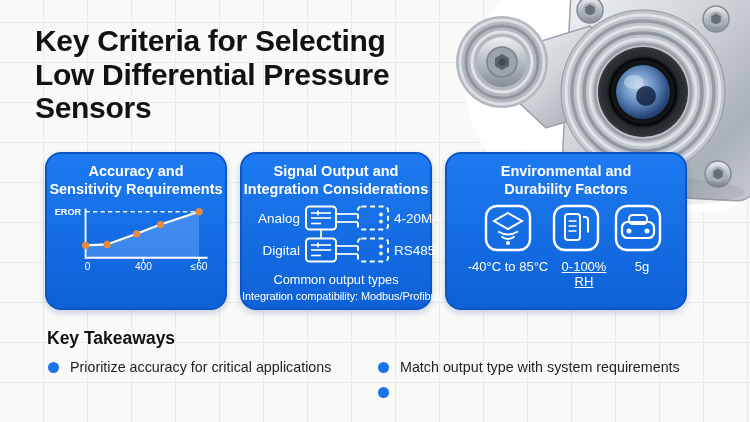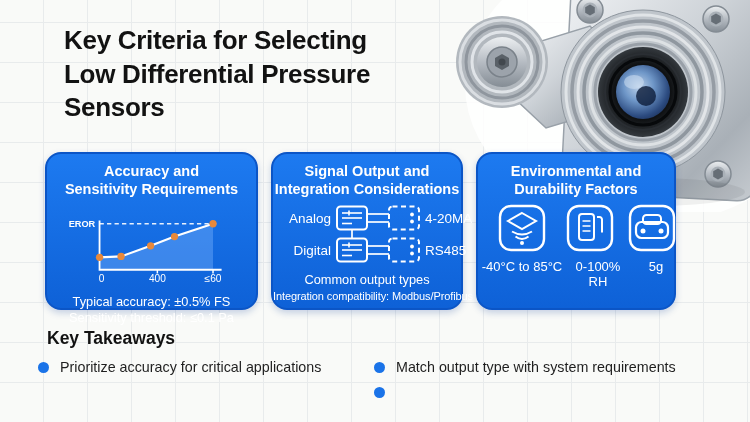--- a/index.html
+++ b/index.html
@@ -6,44 +6,44 @@
   .stage{
     position:relative;width:750px;height:422px;overflow:hidden;
     font-family:"Liberation Sans","DejaVu Sans",sans-serif;
     background-color:var(--bg,#f9faf8);
     background-image:
       repeating-linear-gradient(0deg, transparent 0 39px, var(--grid-line,#e8ebec) 39px 40px),
       repeating-linear-gradient(90deg, transparent 0 43px, var(--grid-line,#e8ebec) 43px 44px);
   }
   .sensor{position:absolute;top:0;right:0;width:300px;height:212px;}
   .page-title{
-    position:absolute;left:64px;top:24px;width:420px;
-    font-size:26px;line-height:33.5px;font-weight:700;color:var(--title-ink,#121212);
+    position:absolute;left:35px;top:24px;width:420px;
+    font-size:30px;line-height:33.5px;font-weight:700;color:var(--title-ink,#121212);
     letter-spacing:-0.3px;
   }
   .cards{position:absolute;left:45px;top:152px;display:flex;gap:13px;}
   .card{
     position:relative;height:158px;border-radius:16px;box-sizing:border-box;
     background:linear-gradient(180deg,var(--card-top,#1d7af0),var(--card-bottom,#0e61d7));
     border:2px solid var(--card-border,#0b55c6);
     color:#fff;text-align:center;
     box-shadow:0 3px 7px rgba(15,60,150,0.22);
   }
-  .card.c1{width:213px;} .card.c2{width:192px;} .card.c3{width:200px;}
+  .card.c1{width:182px;} .card.c2{width:192px;} .card.c3{width:242px;}
   .card-title{margin-top:9px;font-size:14.5px;font-weight:700;line-height:17.5px;}
   .card-body{font-size:12.8px;line-height:16px;margin-top:3px;}
   .card-body .squeeze{font-size:11px;letter-spacing:-0.1px;white-space:nowrap;}
-  .chart-wrap{margin:16px auto 0;width:182px;text-decoration:underline;}
+  .chart-wrap{margin:4px auto 0;width:182px;text-decoration:underline;}
   .diagram-wrap{margin:7px auto 0;width:204px;}
   .icons-wrap{margin:6px auto 0;width:204px;}
   .icon-labels{display:flex;width:204px;margin:1px auto 0;font-size:13px;font-weight:500;}
   .icon-labels span{display:block;text-align:center;}
-  .il1{width:88px;} .il2{width:64px;} .il3{width:52px;}
+  .il1{width:88px;} .il2{width:64px;text-decoration:underline;} .il3{width:52px;}
   .takeaways-heading{position:absolute;left:47px;top:328px;font-size:17.5px;font-weight:700;color:var(--title-ink,#121212);}
-  .takeaways{position:absolute;left:38px;top:355px;right:18px;display:grid;grid-template-columns:330px auto;column-gap:6px;align-items:start;}
+  .takeaways{position:absolute;left:48px;top:355px;right:18px;display:grid;grid-template-columns:330px auto;align-items:start;}
   .tk-col{display:flex;flex-direction:column;gap:1px;}
   .tk-item{display:flex;align-items:center;gap:11px;height:24px;}
   .tk-dot{width:11px;height:11px;border-radius:50%;background:var(--accent,#1a73e8);flex:0 0 auto;}
   .tk-text{font-size:14.3px;color:#1f1f1f;}
   svg text{font-family:"Liberation Sans","DejaVu Sans",sans-serif;}
 </style>
 </head>
 <body>
 
 <div class="stage">
@@ -152,24 +152,20 @@
               <circle cx="83.7" cy="29.6" r="3.4" fill="#e8893b"></circle>
               <circle cx="106" cy="21" r="3.4" fill="#e8893b"></circle>
               <circle cx="142" cy="9" r="3.4" fill="#e8893b"></circle>
             </g>
           <text x="32" y="12.5" text-anchor="end" font-size="8.6" font-weight="600" fill="#ffffff">EROR</text>
           <text x="38" y="63.5" text-anchor="middle" font-size="9.5" fill="#ffffff">0</text>
           <text x="90" y="63.5" text-anchor="middle" font-size="9.5" fill="#ffffff">400</text>
           <text x="142" y="63.5" text-anchor="middle" font-size="9.5" fill="#ffffff">≤60</text>
         </svg>
       </div>
-      <div class="card-body">
-        <div>Typical accuracy: ±0.5% FS</div>
-        <div>Sensitivity threshold: ≤0.1 Pa</div>
-      </div>
     </div>
 
     <div class="card c2">
       <div class="card-title">
         <div>Signal Output and</div>
         <div>Integration Considerations</div>
       </div>
       <div class="diagram-wrap">
         <svg viewBox="0 0 204 60" width="204" height="60">
 

